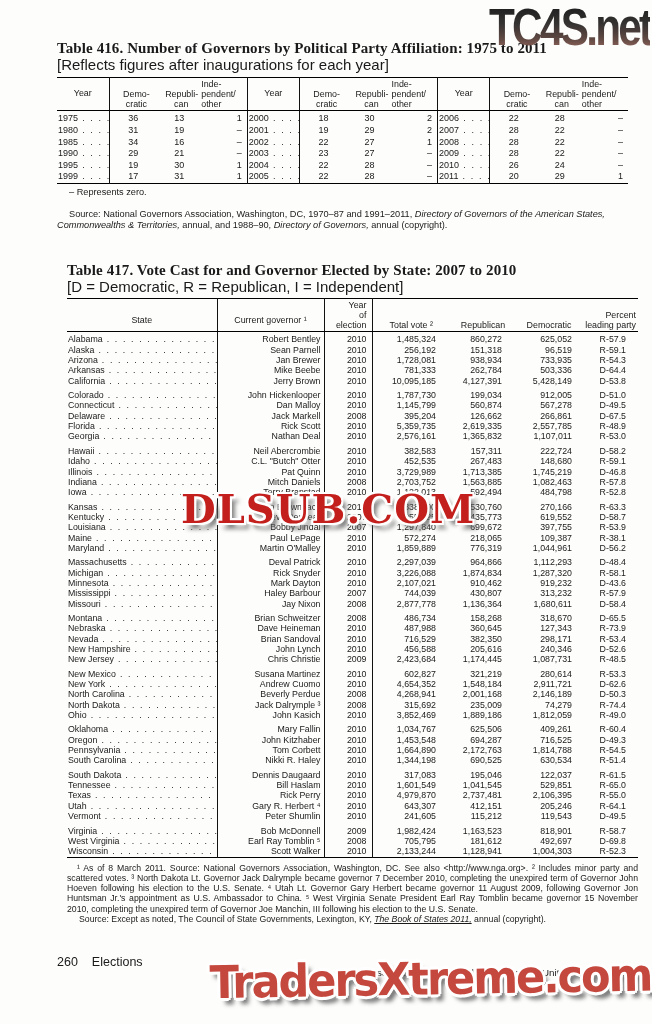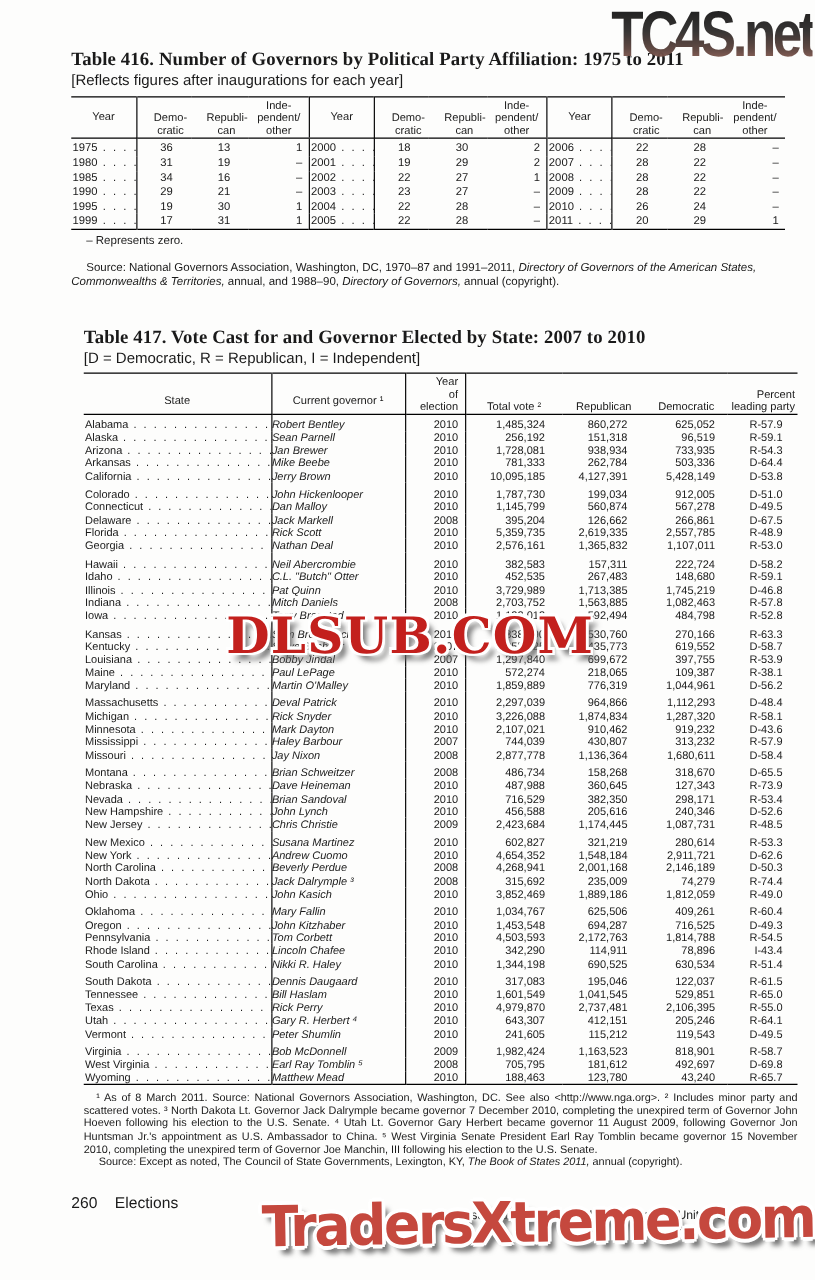--- a/index.html
+++ b/index.html
@@ -2,50 +2,50 @@
 <html><head>
 <meta charset="utf-8">
 <style>
   html,body { margin:0; padding:0; }
   body { width:652px; height:1024px; overflow:hidden; background:#ffffff; }
   .page { position:relative; width:652px; height:1024px; background:#fdfdfc; color:#1a1a1a;
           font-family:"Liberation Sans", sans-serif; }
 
   
   .ttl { font-family:"Liberation Serif", serif; font-weight:700; font-size:15px; line-height:17px; margin:0; letter-spacing:.1px; }
-  .bracket { font-size:12px; line-height:11px; margin:2px 0 0 0; }
+  .bracket { font-size:15px; line-height:11px; margin:2px 0 0 0; }
 
   
   table { border-collapse:collapse; table-layout:fixed; width:571px;
           border-top:1.5px solid #000; border-bottom:1.5px solid #000; }
   th { font-weight:400; font-size:8.9px; line-height:9.8px; white-space:pre-line;
        vertical-align:bottom; padding:2px 2px 1px 2px; border-bottom:1px solid #000; }
   td { padding:0; vertical-align:bottom; }
   .br { border-right:.8px solid #111; }
   .bl { border-left:.8px solid #111; }
 
   
   .t416 { margin-top:7px; }
   .t416 td { font-size:9px; line-height:11.6px; height:11.6px; }
   .t416 .h-yr { text-align:center; padding-bottom:12px; }
   .t416 .h-d, .t416 .h-r { text-align:center;padding-left:12px; }
-  .t416 .h-i { text-align:center; padding-right:2px; }
+  .t416 .h-i { text-align:left; padding-right:2px; }
   .t416 .c-num { text-align:right; padding-right:15px;margin-top:42px; }
   .t416 .c-ind { text-align:right; padding-right:5px; }
   .t416 tbody tr:first-child td { padding-top:2px; }
 
   
   .t417 { margin-top:6px; }
   .t417 td { font-size:8.8px; line-height:10.35px; height:10.35px; }
   .t417 .h-state { text-align:center; padding-bottom:6px; }
   .t417 .h-gov { text-align:center; padding-bottom:6px; }
   .t417 .h-year { text-align:right; padding-right:5px; }
   .t417 .h-total, .t417 .h-rep, .t417 .h-dem { text-align:center; }
   .t417 .h-pct { text-align:right; padding-right:2px; }
-  .t417 .c-gov { text-align:left; padding-right:3px;font-style:italic; }
+  .t417 .c-gov { text-align:right; padding-right:3px; }
   .t417 .c-year { text-align:right; padding-right:5px; }
   .t417 .c-n1, .t417 .c-n2 { text-align:right; padding-right:14px; }
   .t417 .c-n3 { text-align:right; padding-right:10px; }
   .t417 .c-pct { text-align:right; padding-right:12px; }
   .t417 tr.gt td { padding-top:4px; }
   .t417 tbody tr:first-child td { padding-top:2px; }
 
   
   .fx { display:flex; align-items:baseline; }
   .nm { white-space:nowrap; padding-left:1px; }
@@ -871,38 +871,24 @@
           </tr>
           <tr>
             <td class="c-state br">
               <div class="fx">
                 <span class="nm">Pennsylvania</span>
                 <span class="leader"></span>
               </div>
             </td>
             <td class="c-gov br">Tom Corbett</td>
             <td class="c-year br">2010</td>
-            <td class="c-n1">4,503,593</td>
+            <td class="c-n1">1,664,890</td>
             <td class="c-n2">2,172,763</td>
             <td class="c-n3">1,814,788</td>
             <td class="c-pct">R-54.5</td>
-          </tr>
-          <tr>
-            <td class="c-state br">
-              <div class="fx">
-                <span class="nm">Rhode Island</span>
-                <span class="leader"></span>
-              </div>
-            </td>
-            <td class="c-gov br">Lincoln Chafee</td>
-            <td class="c-year br">2010</td>
-            <td class="c-n1">342,290</td>
-            <td class="c-n2">114,911</td>
-            <td class="c-n3">78,896</td>
-            <td class="c-pct">I-43.4</td>
           </tr>
           <tr>
             <td class="c-state br">
               <div class="fx">
                 <span class="nm">South Carolina</span>
                 <span class="leader"></span>
               </div>
             </td>
             <td class="c-gov br">Nikki R. Haley</td>
             <td class="c-year br">2010</td>
@@ -1005,36 +991,36 @@
             <td class="c-gov br">Earl Ray Tomblin ⁵</td>
             <td class="c-year br">2008</td>
             <td class="c-n1">705,795</td>
             <td class="c-n2">181,612</td>
             <td class="c-n3">492,697</td>
             <td class="c-pct">D-69.8</td>
           </tr>
           <tr>
             <td class="c-state br">
               <div class="fx">
-                <span class="nm">Wyoming</span>
-                <span class="leader"></span>
-              </div>
-            </td>
-            <td class="c-gov br">Matthew Mead</td>
-            <td class="c-year br">2010</td>
-            <td class="c-n1">188,463</td>
-            <td class="c-n2">123,780</td>
-            <td class="c-n3">43,240</td>
-            <td class="c-pct">R-65.7</td>
+                <span class="nm">Wisconsin</span>
+                <span class="leader"></span>
+              </div>
+            </td>
+            <td class="c-gov br">Scott Walker</td>
+            <td class="c-year br">2010</td>
+            <td class="c-n1">2,133,244</td>
+            <td class="c-n2">1,128,941</td>
+            <td class="c-n3">1,004,303</td>
+            <td class="c-pct">R-52.3</td>
           </tr>
         </tbody>
     </table>
 
     <p class="fnotes">¹ As of 8 March 2011. Source: National Governors Association, Washington, DC. See also &lt;http://www.nga.org&gt;. ² Includes minor party and scattered votes. ³ North Dakota Lt. Governor Jack Dalrymple became governor 7 December 2010, completing the unexpired term of Governor John Hoeven following his election to the U.S. Senate. ⁴ Utah Lt. Governor Gary Herbert became governor 11 August 2009, following Governor Jon Huntsman Jr.'s appointment as U.S. Ambassador to China. ⁵ West Virginia Senate President Earl Ray Tomblin became governor 15 November 2010, completing the unexpired term of Governor Joe Manchin, III following his election to the U.S. Senate.</p>
-    <p class="fnsrc"><span>Source: Except as noted, The Council of State Governments, Lexington, KY, </span><span style="font-style: italic;">The Book of States 2011,</span><span> annual (copyright).</span></p>
+    <p class="fnsrc"><span>Source: Except as noted, The Council of State Governments, Lexington, KY, </span><span style="font-style: italic; text-decoration: underline;">The Book of States 2011,</span><span> annual (copyright).</span></p>
   </section>
 
   <div class="footer-left">
     <span>260</span><span class="sect">Elections</span>
   </div>
   <div class="imprint">U.S. Census Bureau, Statistical Abstract of the United States: 2012</div>
 
 </div>
 
 </body></html>

